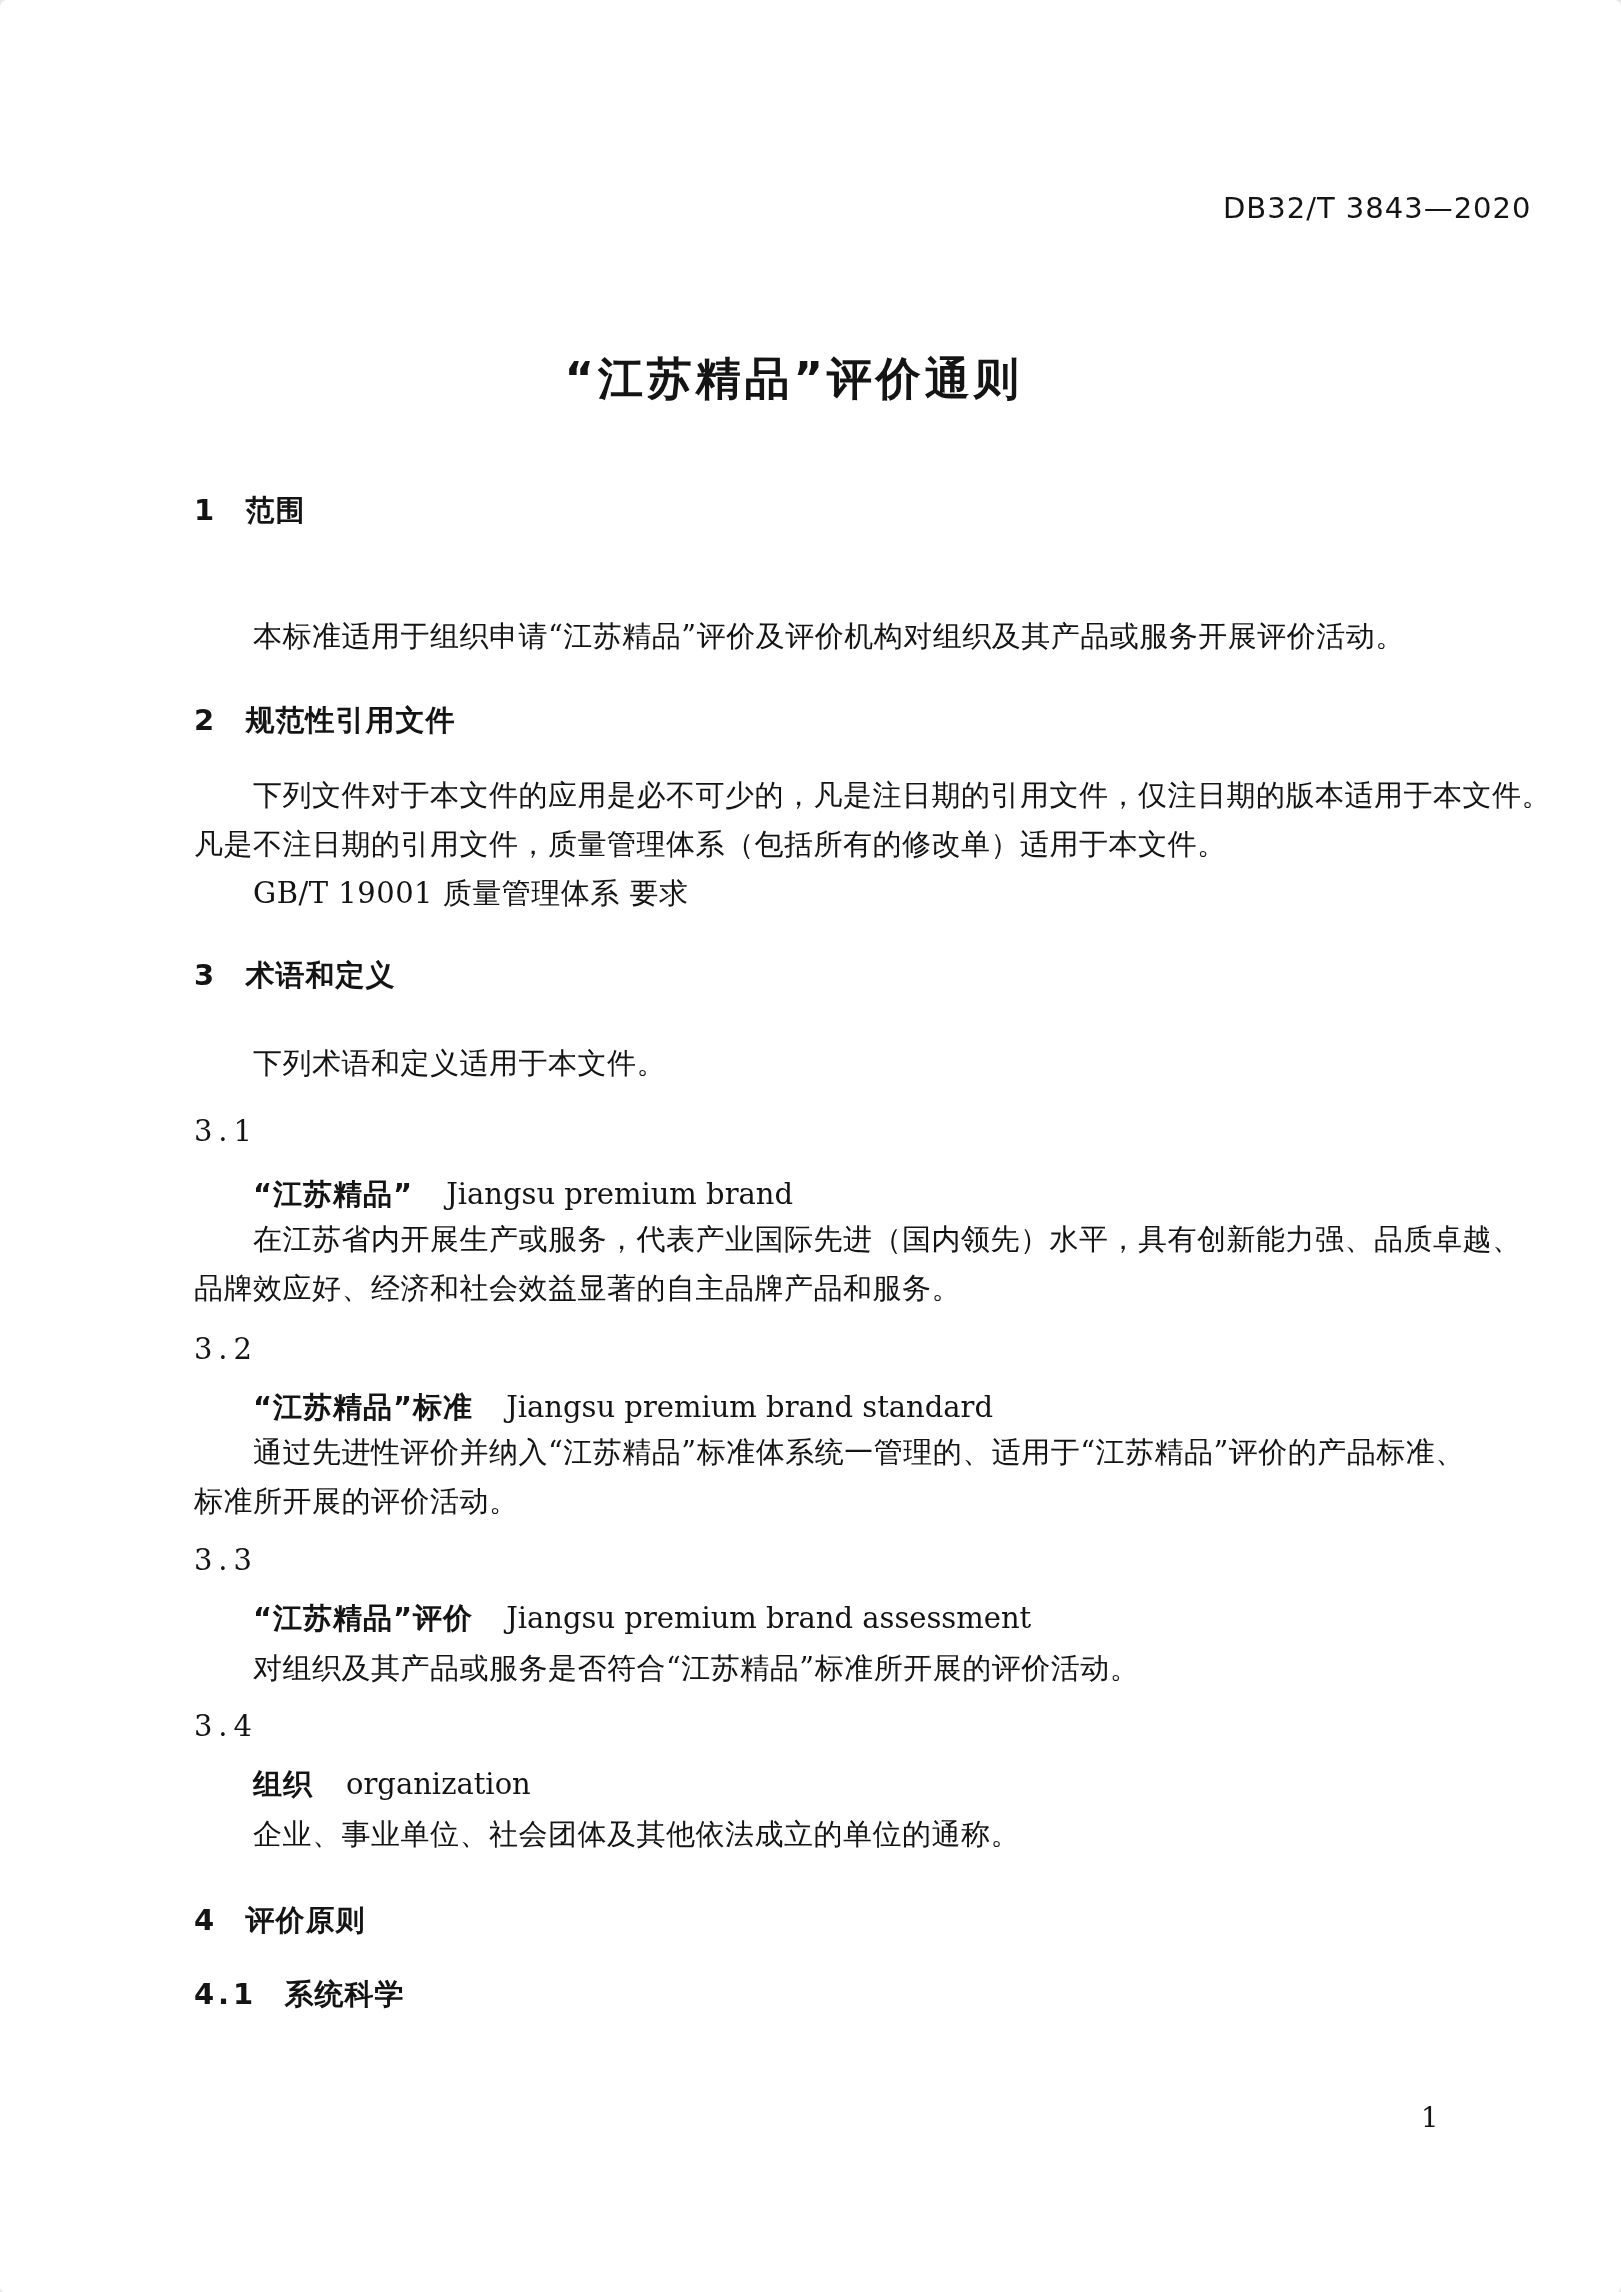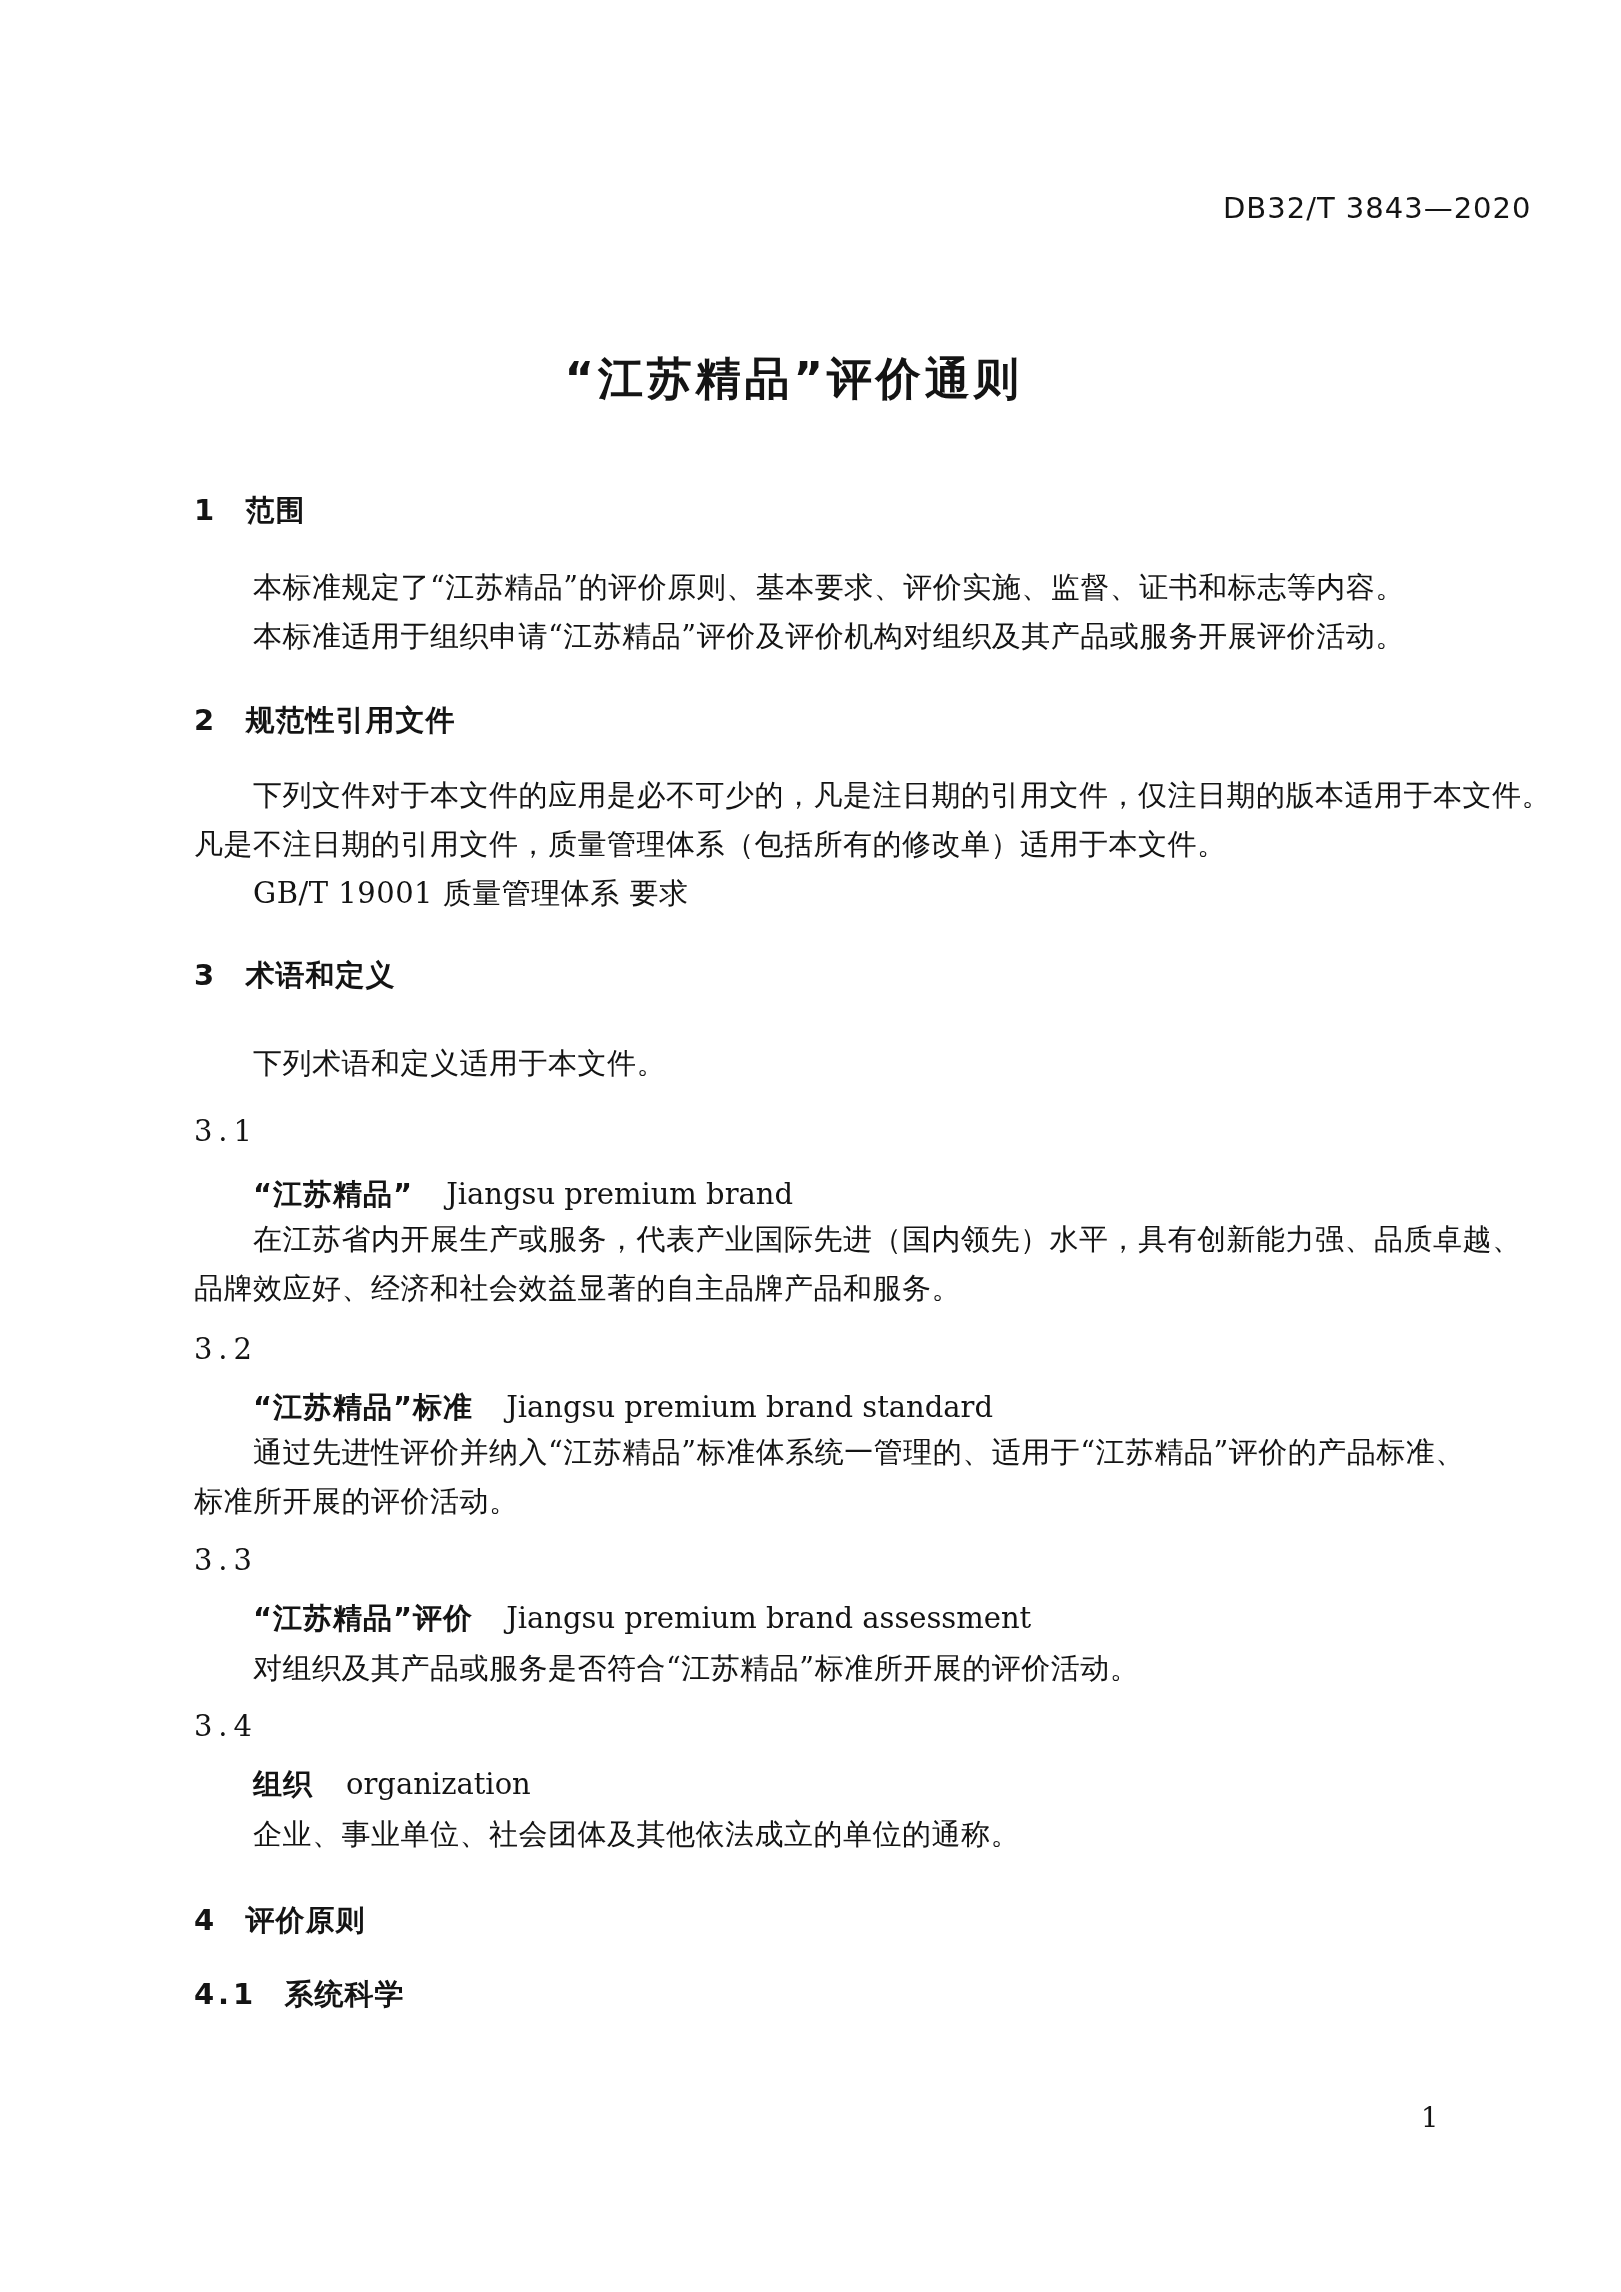--- a/index.html
+++ b/index.html
@@ -5,20 +5,21 @@
   html, body { margin: 0; padding: 0; background: #e8e8e8; }
   .page {
     position: relative;
     width: 1621px;
     height: 2293px;
     background: #ffffff;
     color: #141414;
     overflow: hidden;
     margin: 0 auto;
     font-family: "DejaVu Serif", "Liberation Serif", serif;
+    border-radius: 7px;
   }
   .abs { position: absolute; white-space: nowrap; }
   .flush { left: 194px; }
   .indent { left: 253px; }
 
   .header-code {
     top: 192px; left: 1223px;
     font-family: "DejaVu Sans", "Liberation Sans", sans-serif;
     font-size: 29px; line-height: 33px;
     letter-spacing: 1px;
@@ -69,21 +70,20 @@
 
 <div class="page">
 
   <div class="abs header-code">DB32/T 3843—2020</div>
 
   <h1 class="abs doc-title">“江苏精品”评价通则</h1>
 
   <div class="abs flush sec-heading" style="top:492px">
     <span class="hnum">1</span><span>范围</span>
   </div>
-  <div class="abs indent body-line" style="top:569px">本标准规定了“江苏精品”的评价原则、基本要求、评价实施、监督、证书和标志等内容。</div>
   <div class="abs indent body-line" style="top:618px">本标准适用于组织申请“江苏精品”评价及评价机构对组织及其产品或服务开展评价活动。</div>
 
   <div class="abs flush sec-heading" style="top:702px">
     <span class="hnum">2</span><span>规范性引用文件</span>
   </div>
   <div class="abs indent body-line" style="top:777px">下列文件对于本文件的应用是必不可少的，凡是注日期的引用文件，仅注日期的版本适用于本文件。</div>
   <div class="abs flush body-line" style="top:826px">凡是不注日期的引用文件，质量管理体系（包括所有的修改单）适用于本文件。</div>
   <div class="abs indent body-line" style="top:875px">GB/T 19001 质量管理体系 要求</div>
 
   <div class="abs flush sec-heading" style="top:957px">

